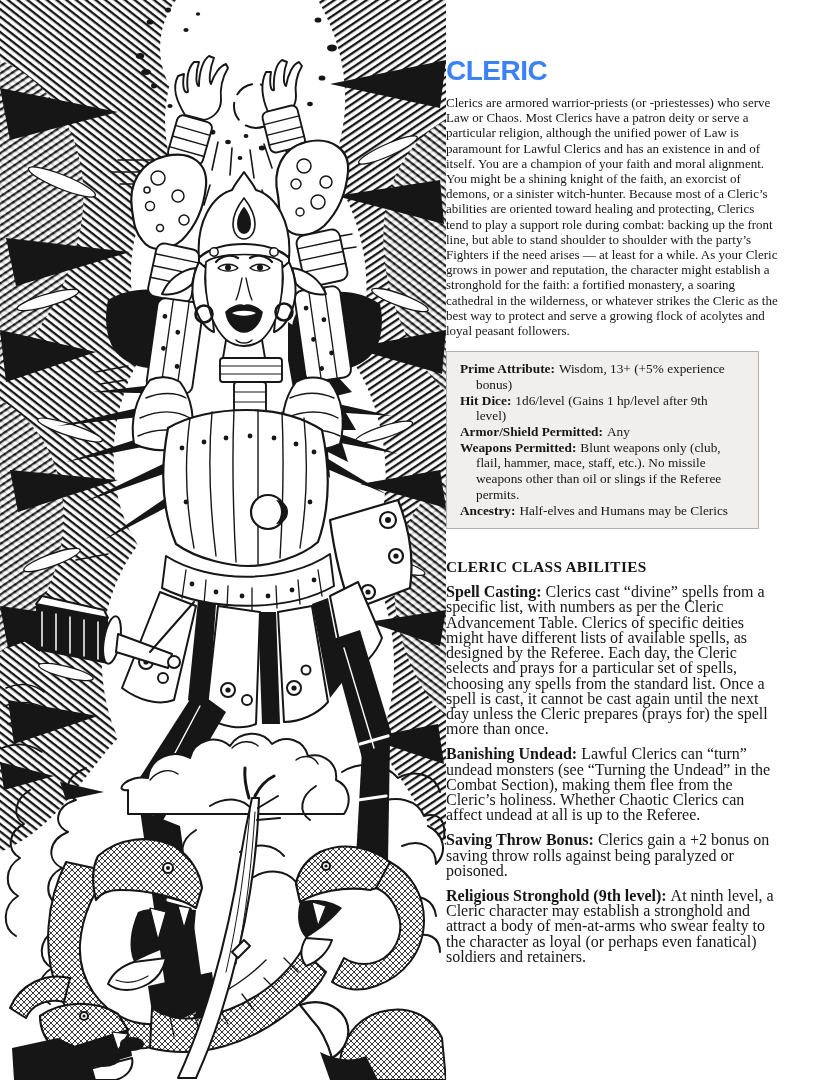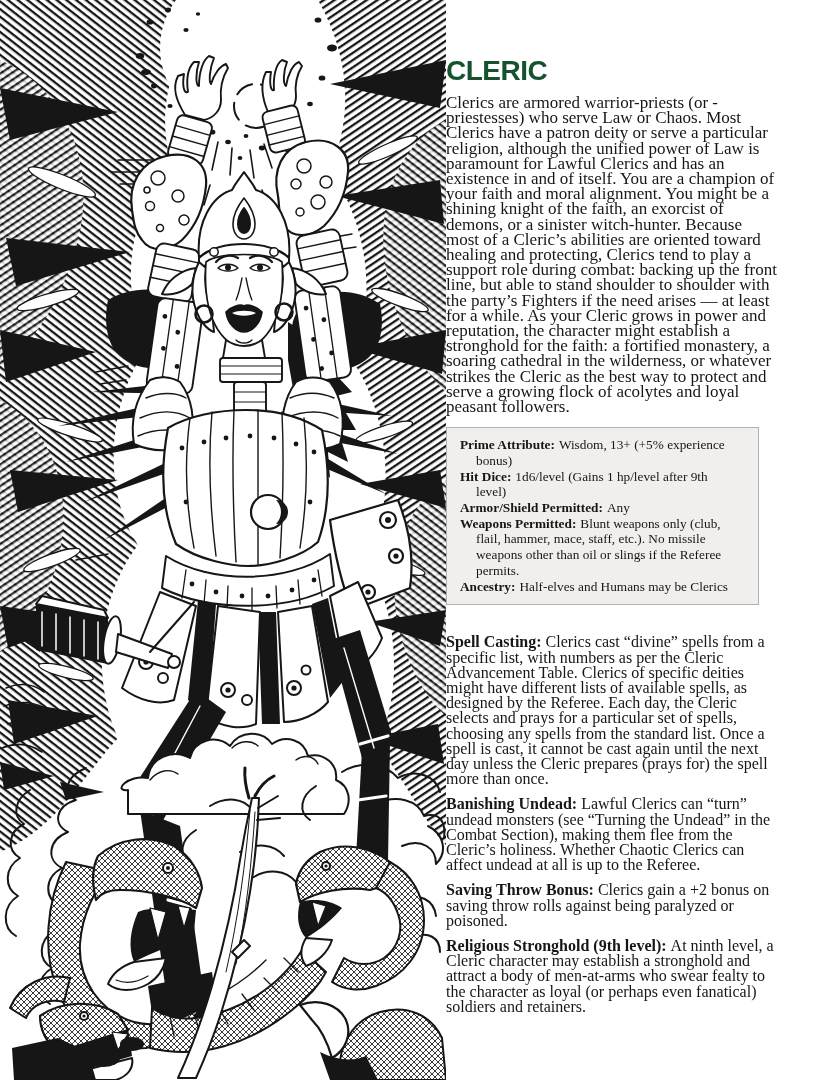--- a/index.html
+++ b/index.html
@@ -5,22 +5,22 @@
   html,body{margin:0;padding:0;background:#ffffff;}
   .page{position:relative;width:828px;height:1080px;background:#fff;overflow:hidden;
         font-family:"Liberation Serif",serif;color:#161616;}
   .art{position:absolute;left:0;top:0;width:446px;height:1080px;}
   .art svg{display:block;}
   .pagenum{position:absolute;left:64px;top:1090px;font-family:"DejaVu Serif",serif;
         font-size:15px;font-weight:bold;color:#111;
         text-shadow:0 0 2px #fff,0 0 2px #fff,0 0 3px #fff;}
   .col{position:absolute;left:446px;top:56px;width:332px;}
   h1.title{font-family:"Liberation Sans",sans-serif;font-weight:900;font-size:28px;
-        line-height:30px;letter-spacing:-0.5px;margin:0 0 9px 0;color:#14532d;}
-  p.intro{font-size:17px;line-height:15.2px;margin:0 0 13px 0;text-align:left;}
+        line-height:30px;letter-spacing:-0.5px;margin:0 0 9px 0;color:#3b82f6;}
+  p.intro{font-size:13px;line-height:15.2px;margin:0 0 13px 0;text-align:left;}
   .statbox{box-sizing:border-box;width:313px;background:#f0efed;border:1px solid #b3b2ae;
         padding:9px 29px 10px 13px;font-size:13.3px;line-height:15.7px;margin:0 0 29px 0;}
   .statrow{padding-left:16px;text-indent:-16px;}
   .statrow b{margin-right:4px;}
   h2.abilities{font-size:15.3px;line-height:17px;font-weight:bold;letter-spacing:0.3px;
         margin:0 0 9px 0;}
   p.entry{font-size:16px;line-height:15.2px;margin:0 0 10px 0;}
   p.entry b{margin-right:4px;}
 </style>
 </head>
@@ -450,20 +450,21 @@
         <b>Armor/Shield Permitted:</b><span>Any</span>
       </div>
       <div class="statrow">
         <b>Weapons Permitted:</b><span>Blunt weapons only (club, flail, hammer, mace, staff, etc.). No missile weapons other than oil or slings if the Referee permits.</span>
       </div>
       <div class="statrow">
         <b>Ancestry:</b><span>Half-elves and Humans may be Clerics</span>
       </div>
     </div>
 
+    <h2 class="abilities">CLERIC CLASS ABILITIES</h2>
 
     <p class="entry">
       <b>Spell Casting:</b><span>Clerics cast “divine” spells from a specific list, with numbers as per the Cleric Advancement Table. Clerics of specific deities might have different lists of available spells, as designed by the Referee. Each day, the Cleric selects and prays for a particular set of spells, choosing any spells from the standard list. Once a spell is cast, it cannot be cast again until the next day unless the Cleric prepares (prays for) the spell more than once.</span>
     </p>
     <p class="entry">
       <b>Banishing Undead:</b><span>Lawful Clerics can “turn” undead monsters (see “Turning the Undead” in the Combat Section), making them flee from the Cleric’s holiness. Whether Chaotic Clerics can affect undead at all is up to the Referee.</span>
     </p>
     <p class="entry">
       <b>Saving Throw Bonus:</b><span>Clerics gain a +2 bonus on saving throw rolls against being paralyzed or poisoned.</span>
     </p>

